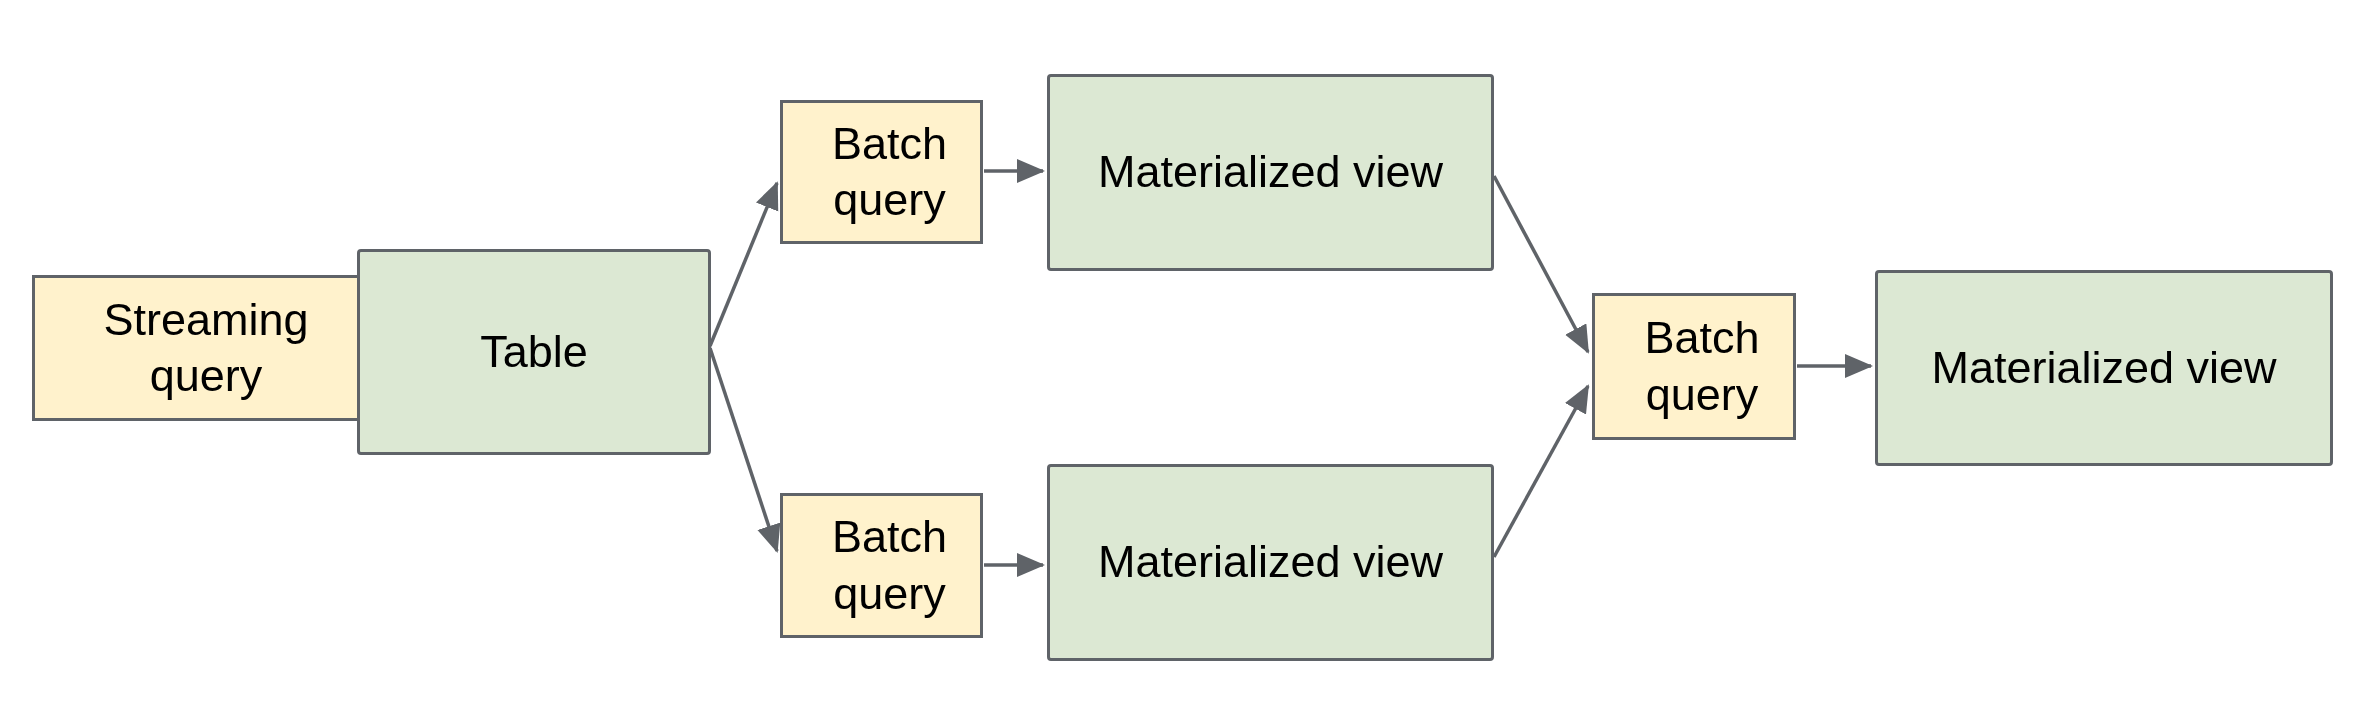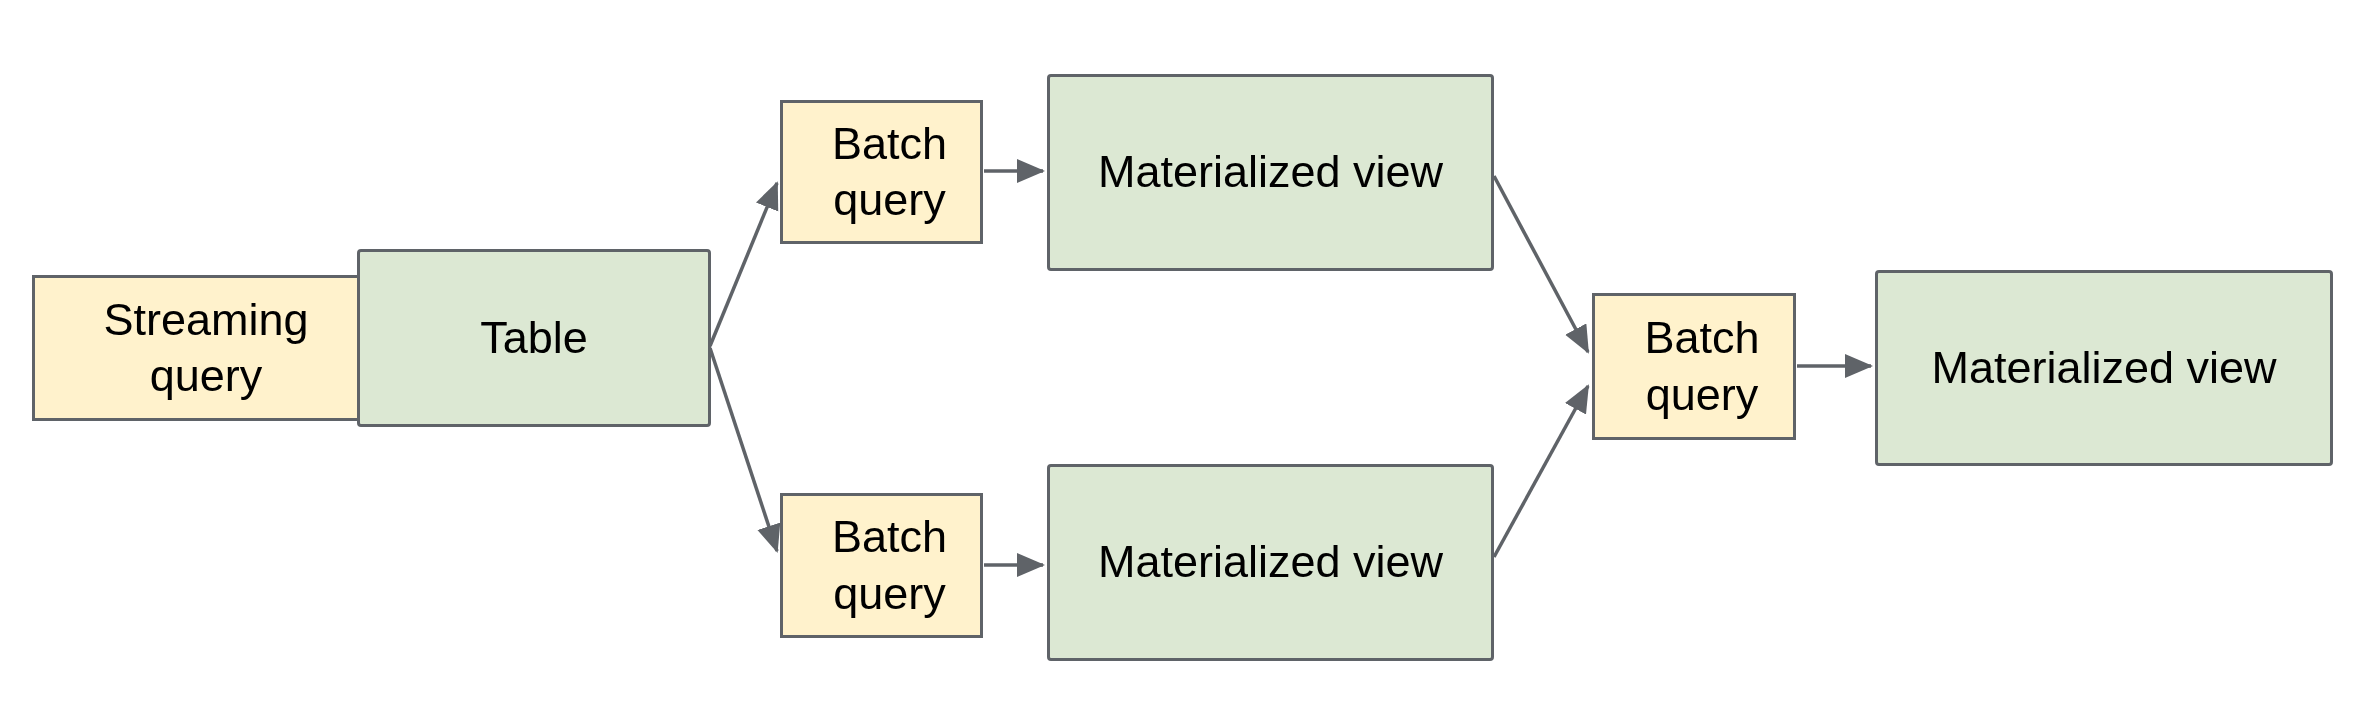--- a/index.html
+++ b/index.html
@@ -40,21 +40,21 @@
     border-radius: 0;
     padding-left: 16px;
   }
   .node.data {
     background: var(--data-fill, #dce8d3);
     border: 3px solid var(--node-border, #5f6368);
     border-radius: 4px;
   }
   
   #node-streaming-query   { left: 32px;   top: 275px; width: 332px; height: 146px; }
-  #node-table             { left: 357px;  top: 249px; width: 354px; height: 178px; }
+  #node-table             { left: 357px;  top: 249px; width: 354px; height: 206px; }
   #node-batch-query-top   { left: 780px;  top: 100px; width: 203px; height: 144px; }
   #node-mv-top            { left: 1047px; top: 74px;  width: 447px; height: 197px; }
   #node-batch-query-bottom{ left: 780px;  top: 493px; width: 203px; height: 145px; }
   #node-mv-bottom         { left: 1047px; top: 464px; width: 447px; height: 197px; }
   #node-batch-query-right { left: 1592px; top: 293px; width: 204px; height: 147px; }
   #node-mv-final          { left: 1875px; top: 270px; width: 458px; height: 196px; }
 
   .edge {
     stroke: var(--arrow-color, #5f6368);
     stroke-width: 3.5;

